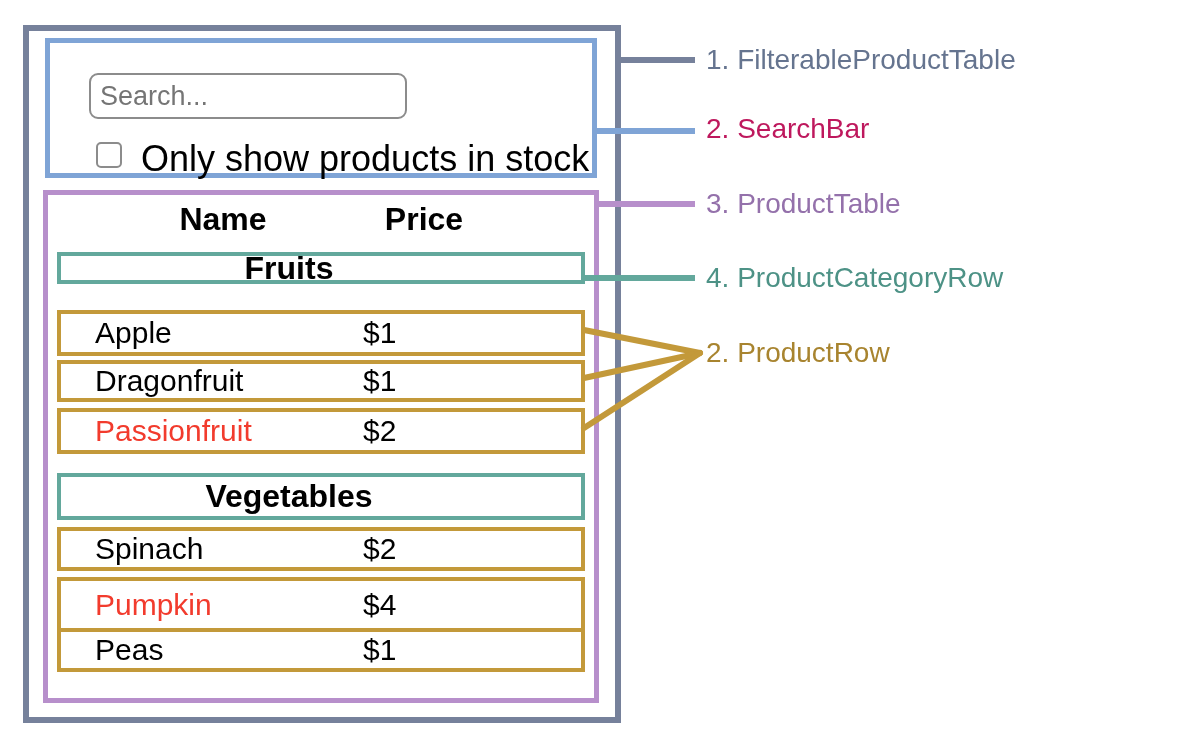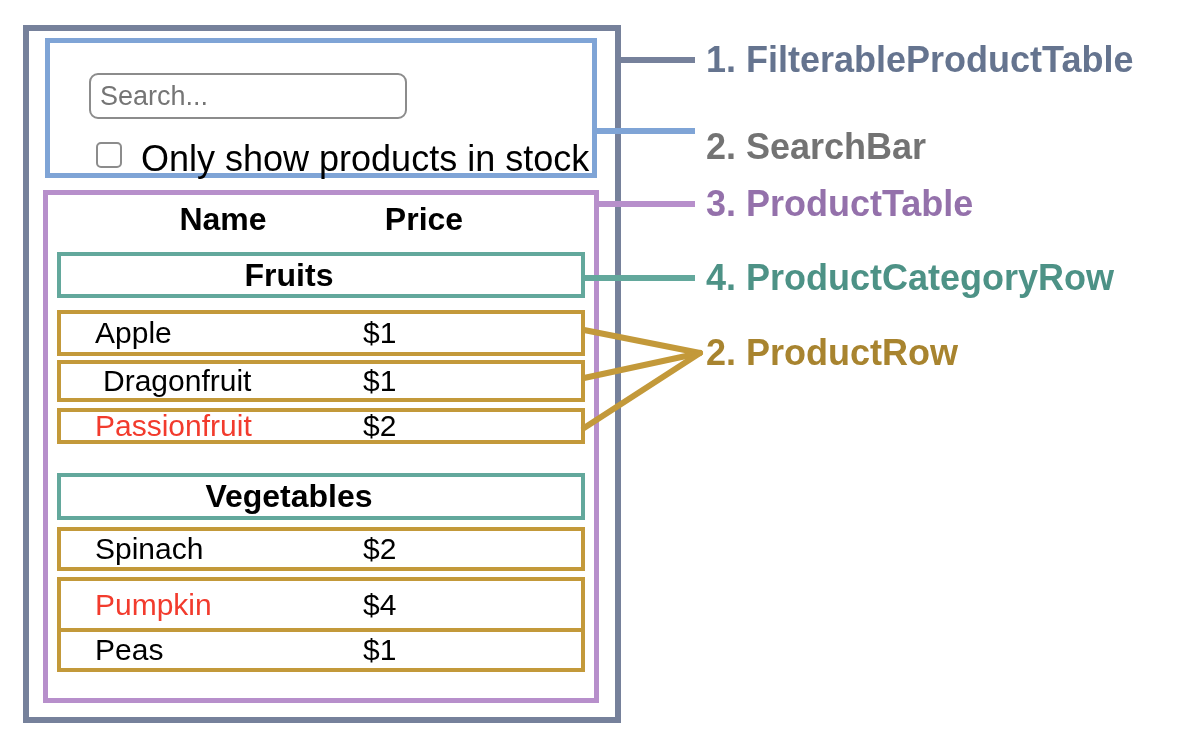--- a/index.html
+++ b/index.html
@@ -32,37 +32,37 @@
   .trow{
     position:absolute;left:57px;width:528px;box-sizing:border-box;background:#fff;
     display:flex;align-items:center;font-size:30px;color:#000;
   }
   .prow{border:4px solid #c3993a;}
   .crow{border:4px solid #63a89c;justify-content:center;font-weight:bold;font-size:32px;}
   .crow .cat-text{transform:translateX(-32px);}
   .prow .p-name{margin-left:34px;}
   .prow .p-price{position:absolute;left:302px;}
   .red{color:#f23b2d;}
-  .r-fruits{top:252px;height:46px;}
+  .r-fruits{top:252px;height:32px;}
   .r-apple{top:310px;height:46px;}
-  .r-dragonfruit{top:360px;height:42px;padding-left:8px;}
-  .r-passionfruit{top:408px;height:36px;}
+  .r-dragonfruit{top:360px;height:42px;}
+  .r-passionfruit{top:408px;height:46px;}
   .r-vegetables{top:473px;height:47px;}
   .r-spinach{top:527px;height:44px;}
   .r-pumpkin{top:577px;height:56px;}
   .r-peas{top:628px;height:44px;}
   .connector{position:absolute;height:6px;z-index:5;}
   .c1{left:621px;top:57px;width:74px;background:#76819b;}
   .c2{left:597px;top:128px;width:98px;background:#7fa4d6;}
   .c3{left:599px;top:201px;width:96px;background:#b78fcb;}
   .c4{left:585px;top:275px;width:110px;background:#63a89c;}
   .arrow-svg{position:absolute;left:578px;top:318px;width:130px;height:120px;z-index:5;}
-  .legend-item{position:absolute;left:706px;font-size:36px;font-weight:700;line-height:42px;white-space:nowrap;}
+  .legend-item{position:absolute;left:706px;font-size:28px;font-weight:400;line-height:42px;white-space:nowrap;}
   .l1{top:39px;color:#65748f;}
-  .l2{top:126px;color:#737373;}
+  .l2{top:108px;color:#be185d;}
   .l3{top:183px;color:#9471ab;}
   .l4{top:257px;color:#4d9286;}
   .l5{top:332px;color:#a8842f;}
 </style>
 </head>
 <body>
 
 <div class="canvas">
 
   <div class="box outer"></div>

